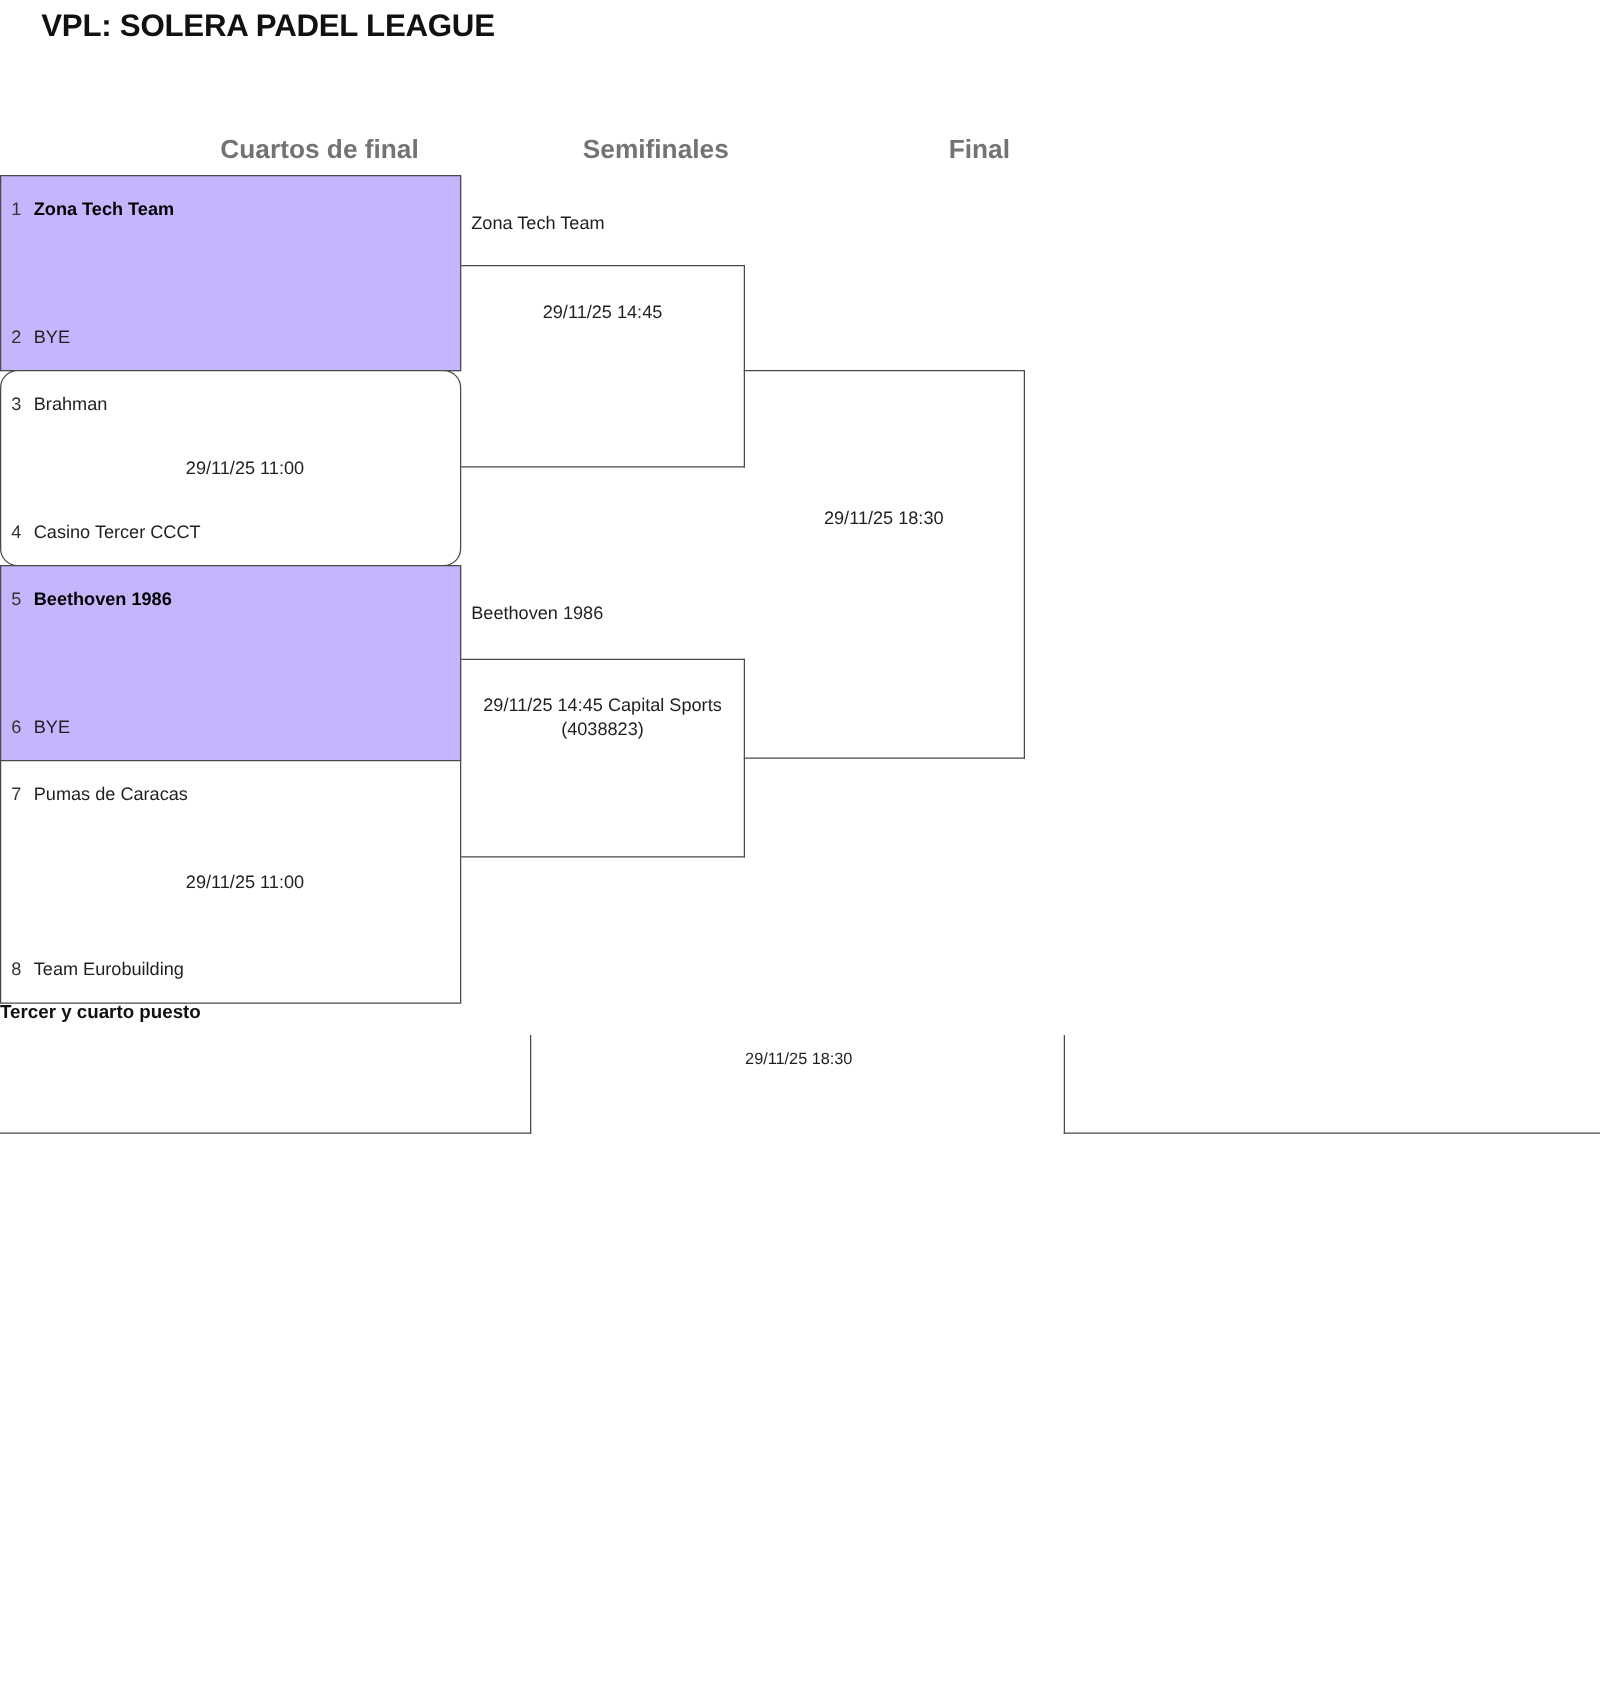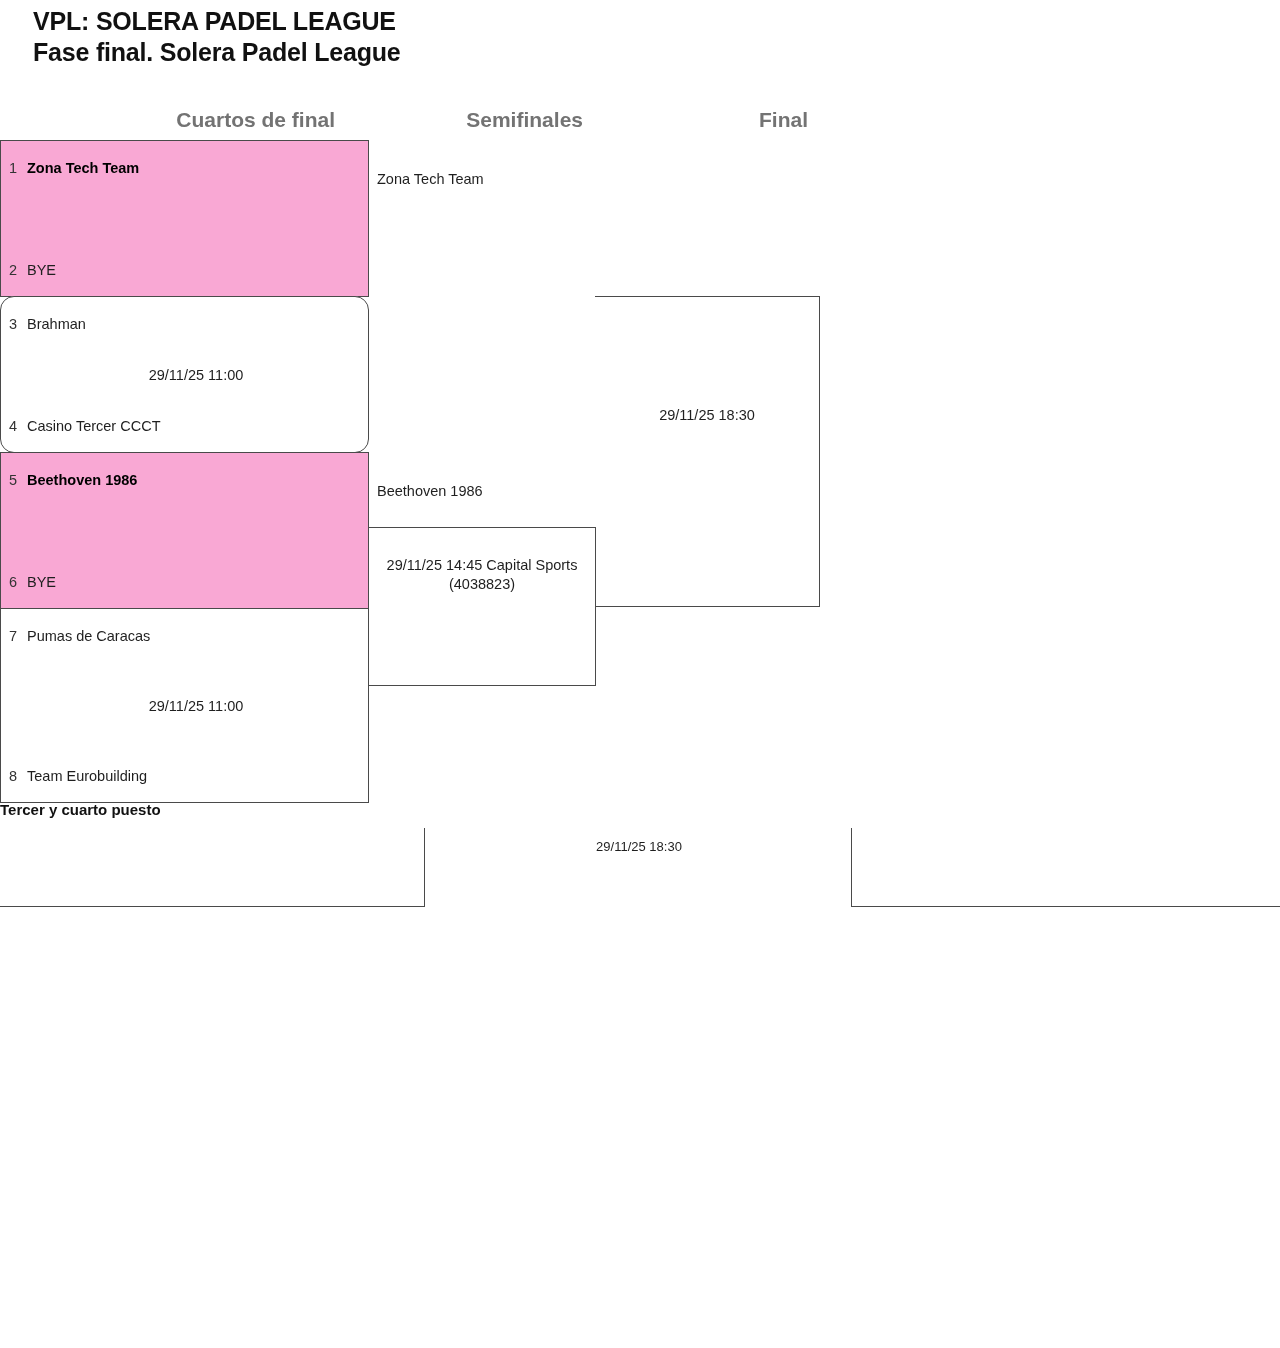--- a/index.html
+++ b/index.html
@@ -58,21 +58,21 @@
 
   
   .qf-box {
     position: absolute;
     left: 0px;
     width: 369px;
     box-sizing: border-box;
     border: 1px solid #4a4a4a;
     background: #ffffff;
   }
-  .qf-box.shaded { background: #f9a8d4; }
+  .qf-box.shaded { background: #c4b5fd; }
 
   .qf-box .slot {
     position: absolute;
     left: 8px;
     right: 8px;
     font-size: 14.5px;
     line-height: 18px;
     color: #1f1f1f;
     white-space: nowrap;
   }
@@ -172,21 +172,20 @@
     line-height: 17px;
     color: #1f1f1f;
     white-space: nowrap;
   }
 </style>
 </head>
 <body>
 
 <div class="title-block">
   <div class="title-line">VPL: SOLERA PADEL LEAGUE</div>
-  <div class="title-line">Fase final. Solera Padel League</div>
 </div>
 
 <div class="round-header" id="hdr-qf">Cuartos de final</div>
 <div class="round-header" id="hdr-sf">Semifinales</div>
 <div class="round-header" id="hdr-fin">Final</div>
 
 <div class="bracket">
 
   <div class="qf-box shaded" style="top:140px; height:157px;">
     <div class="slot top winner">
@@ -223,20 +222,23 @@
       <span class="seed">7</span><span class="team">Pumas de Caracas</span>
     </div>
     <div class="slot bottom">
       <span class="seed">8</span><span class="team">Team Eurobuilding</span>
     </div>
     <div class="match-time">29/11/25 11:00</div>
   </div>
 
   <div class="advance-label" style="left:377px; top:170px;">Zona Tech Team</div>
 
+  <div class="conn-box" style="left:369px; top:212px; width:227px; height:162px;">
+    <div class="match-time">29/11/25 14:45</div>
+  </div>
 
   <div class="advance-label" style="left:377px; top:482px;">Beethoven 1986</div>
 
   <div class="conn-box" style="left:369px; top:527px; width:227px; height:159px;">
     <div class="match-time">29/11/25 14:45 Capital Sports (4038823)</div>
   </div>
 
   <div class="conn-box" style="left:595px; top:296px; width:225px; height:311px;">
     <div class="match-time" style="top:109px;">29/11/25 18:30</div>
   </div>

